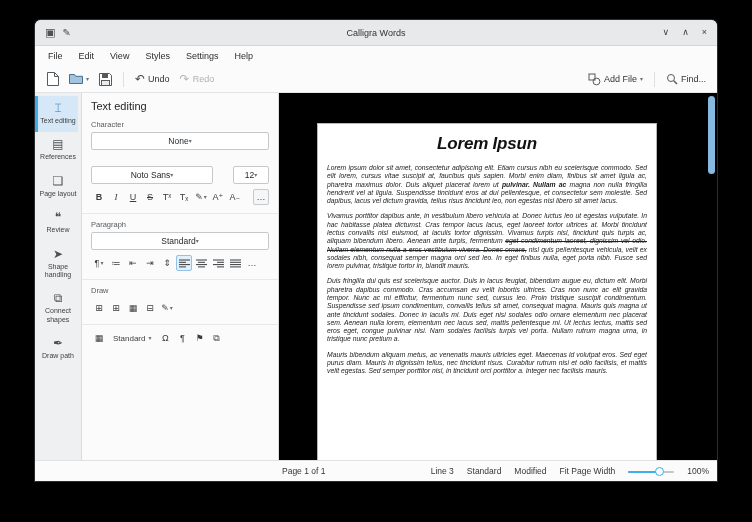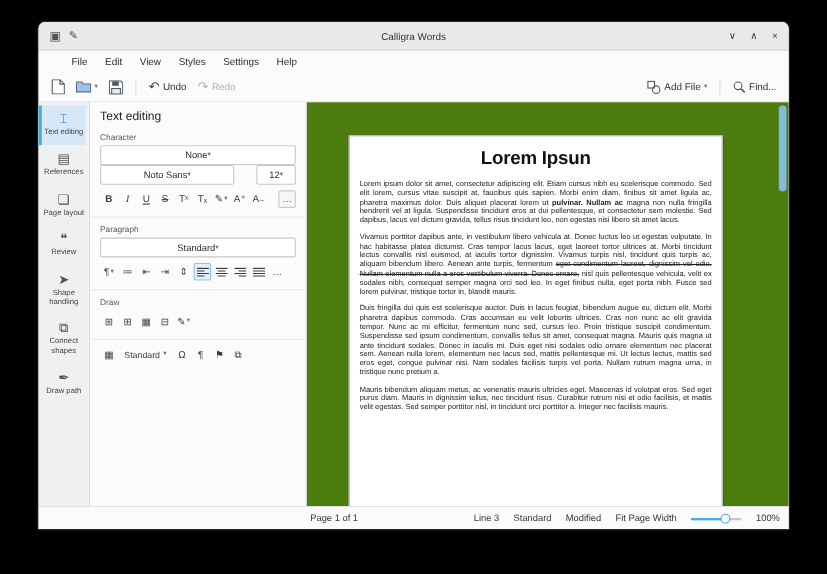--- a/index.html
+++ b/index.html
@@ -31,21 +31,21 @@
   .tb-title {
     position: absolute; left: 0; right: 0; text-align: center;
     font-size: 9px; color: #31343*6; color: #313436;
   }
   .tb-controls { margin-left: auto; display: flex; gap: 13px; align-items: center; position: relative; }
   .tb-ctrl { font-size: 9px; color: #3a3d3f; line-height: 1; }
 
   
   .menubar {
     height: 20px; flex: 0 0 20px; background: #fbfbfc;
-    display: flex; align-items: center; padding-left: 22px; font-size: 9px;
+    display: flex; align-items: center; padding-left: 5px; font-size: 9px;
   }
   .menu-item { padding: 3px 8px; border-radius: 2px; }
 
   
   .toolbar {
     height: 27px; flex: 0 0 27px; background: #fbfbfc; border-bottom: 1px solid #e2e4e5;
     display: flex; align-items: center; padding: 0 7px; gap: 2px; font-size: 9px;
   }
   .tbtn { display: inline-flex; align-items: center; gap: 3px; padding: 3px 4px; border-radius: 3px; color: #2f3234; }
   .tbtn .lbl { line-height: 1; }
@@ -78,42 +78,42 @@
     width: 197px; flex: 0 0 197px; background: #fbfbfc; border-right: 1px solid #d9dbdc;
     padding: 7px 9px; font-size: 8px; color: #35383a; overflow: hidden;
   }
   .panel-title { font-size: 11px; color: #232629; margin-bottom: 8px; }
   .section-label { font-size: 7.5px; color: #585b5e; margin: 6px 0 3px; }
   .combo {
     height: 18px; background: #fff; border: 1px solid #c5c9cc; border-radius: 2px;
     display: flex; align-items: center; justify-content: center;
     padding: 0 5px; font-size: 8.5px; color: #26292b; width: 100%;
   }
-  .font-row { display: flex; gap: 20px; margin-top: 0; }
+  .font-row { display: flex; gap: 20px; margin-top: 16px; }
   .font-row .combo.font { flex: 1 1 auto; }
   .font-row .combo.size { flex: 0 0 36px; }
   .btn-row { display: flex; gap: 1px; margin-top: 5px; align-items: center; flex-wrap: nowrap; }
   .tool-btn {
     min-width: 16px; height: 16px; padding: 0 1px; border-radius: 2px;
     display: inline-flex; align-items: center; justify-content: center;
     font-size: 9px; color: #3a3d3f; border: 1px solid transparent; gap: 1px;
   }
   .tool-btn .glyph { line-height: 1; }
   .tool-btn.active { background: #e3f0fa; border-color: #8fc3ea; }
   .tool-btn.framed { border-color: #c5c9cc; background: #f5f6f7; margin-left: auto; }
   .tool-btn.labeled { padding: 0 4px; font-size: 8px; gap: 3px; }
   .fmt-bold { font-weight: 700; }
   .fmt-italic { font-style: italic; font-family: "Liberation Serif", serif; }
   .fmt-underline { text-decoration: underline; }
   .fmt-strikethrough { text-decoration: line-through; }
   .svg-ic { display: inline-flex; line-height: 0; }
   .hsep { border: none; border-top: 1px solid #e8e9ea; margin: 8px -9px 2px; }
 
   
-  .canvas { flex: 1 1 auto; position: relative; background: #4d7c0f; overflow: hidden; }
+  .canvas { flex: 1 1 auto; position: relative; background: #000000; overflow: hidden; font-style: italic; }
   .page {
     margin: 30px 0 0 38px; width: 340px; min-height: 420px;
     background: #fff; border: 1px solid #b4b6b8; box-shadow: 0 1px 3px rgba(0,0,0,.18);
     padding: 7px 9px 20px;
   }
   .doc-title {
     font-size: 17px; font-weight: 700; text-align: center; color: #101112;
     margin: 3px 0 10px; letter-spacing: -0.2px;
   }
   .doc-para {

